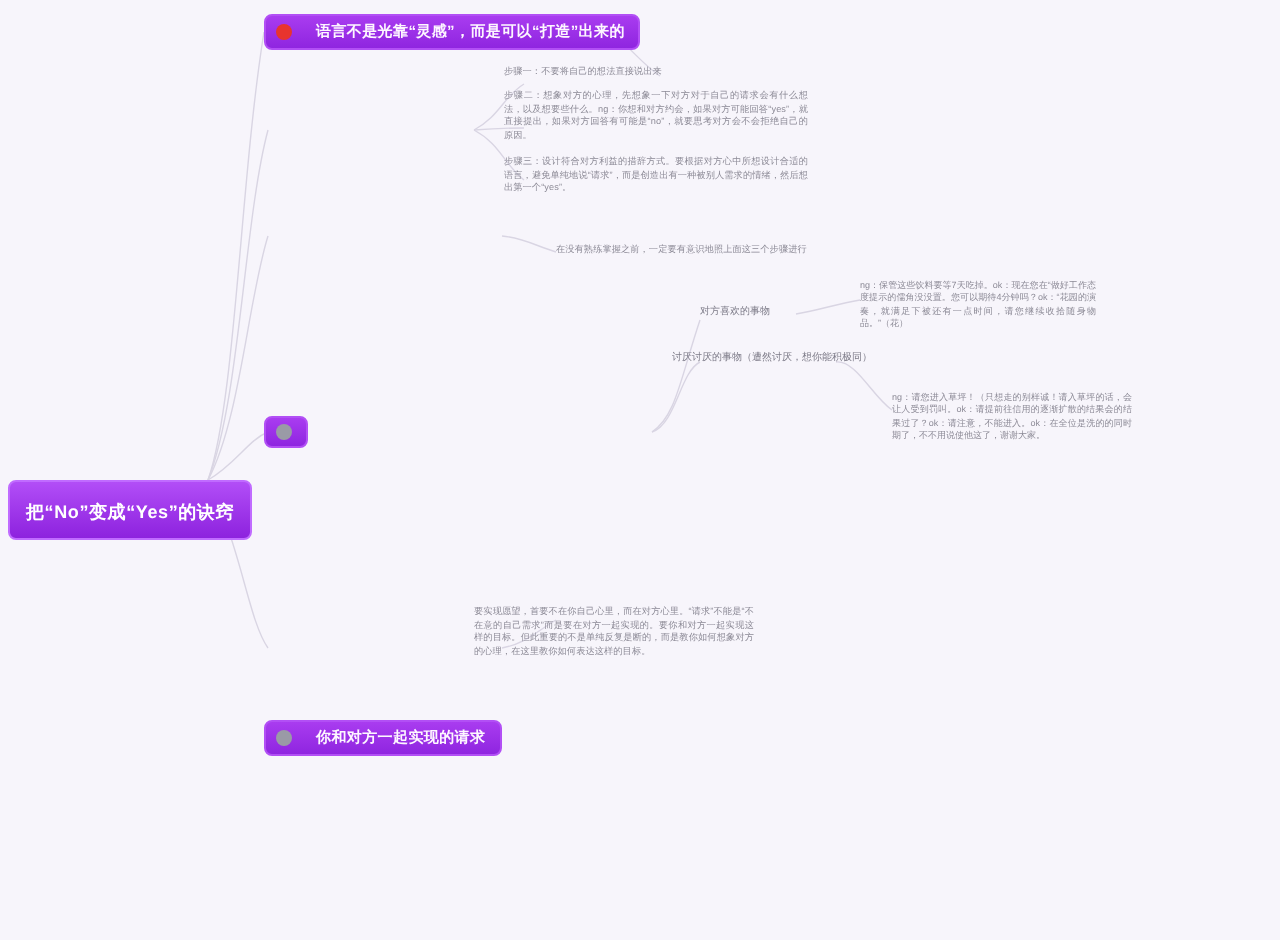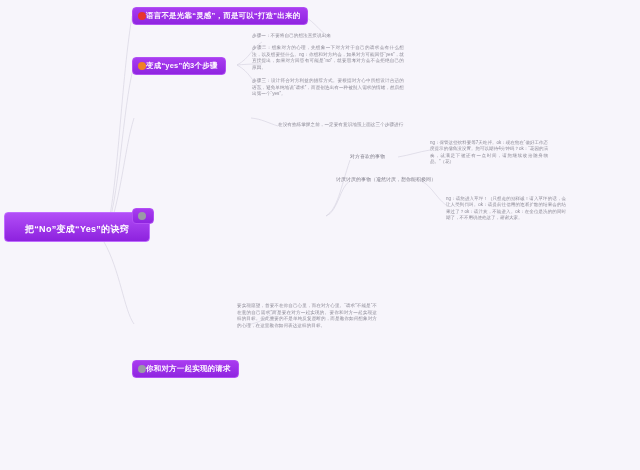--- a/index.html
+++ b/index.html
@@ -8,21 +8,21 @@
     background:#f7f5fb;
     font-family:"Liberation Sans","DejaVu Sans",sans-serif;
     overflow:hidden;
     position:relative;
   }
   #canvas{position:absolute;inset:0;width:640px;height:470px;}
   #links{position:absolute;left:0;top:0;width:640px;height:470px;pointer-events:none;}
 
   .node{
     position:absolute;
-    display:flex;align-items:center;gap:0;
+    display:flex;align-items:center;gap:12px;
     background:linear-gradient(180deg,#a93cf0 0%,#8f25e0 100%);
     border:1px solid #b24ff5;
     border-radius:4px;
     padding:3px 7px 3px 5px;
     box-sizing:border-box;
     color:#ffffff;
     white-space:nowrap;
   }
   .node .label{
     font-size:7.5px;
@@ -32,25 +32,25 @@
     font-weight:bold;
   }
   .bullet{
     width:8px;height:8px;border-radius:50%;
     flex:0 0 8px;
     display:block;
   }
 
   .root{
     position:absolute;
-    left:4px;top:212px;
+    left:4px;top:240px;
     background:linear-gradient(180deg,#b24ef7 0%,#8d22de 100%);
     border:1px solid #c06bff;
     border-radius:4px;
-    padding:5px 20px;
+    padding:5px 8px;
     box-sizing:border-box;
   }
   .root .label{
     font-size:9px;line-height:12px;font-weight:bold;color:#ffffff;
     letter-spacing:0.3px;white-space:nowrap;
   }
 
   .para{
     position:absolute;
     color:#8c8a96;
@@ -110,24 +110,20 @@
 
   <div class="root">
     <span class="label">把“No”变成“Yes”的诀窍</span>
   </div>
 
   <div class="node" style="left:132px;top:7px;">
     <span class="bullet" style="background:#e8342e;"></span>
     <span class="label">语言不是光靠“灵感”，而是可以“打造”出来的</span>
   </div>
 
-  <div class="node" style="left:132px;top:57px;">
-    <span class="bullet" style="background:#f08124;"></span>
-    <span class="label">变成“yes”的3个步骤</span>
-  </div>
 
 
   <div class="node" style="left:132px;top:208px;">
     <span class="bullet" style="background:#9a9aa6;"></span>
   </div>
 
   <div class="node" style="left:132px;top:316px;margin-top:44px;">
     <span class="bullet" style="background:#9a9aa6;"></span>
     <span class="label">你和对方一起实现的请求</span>
   </div>

